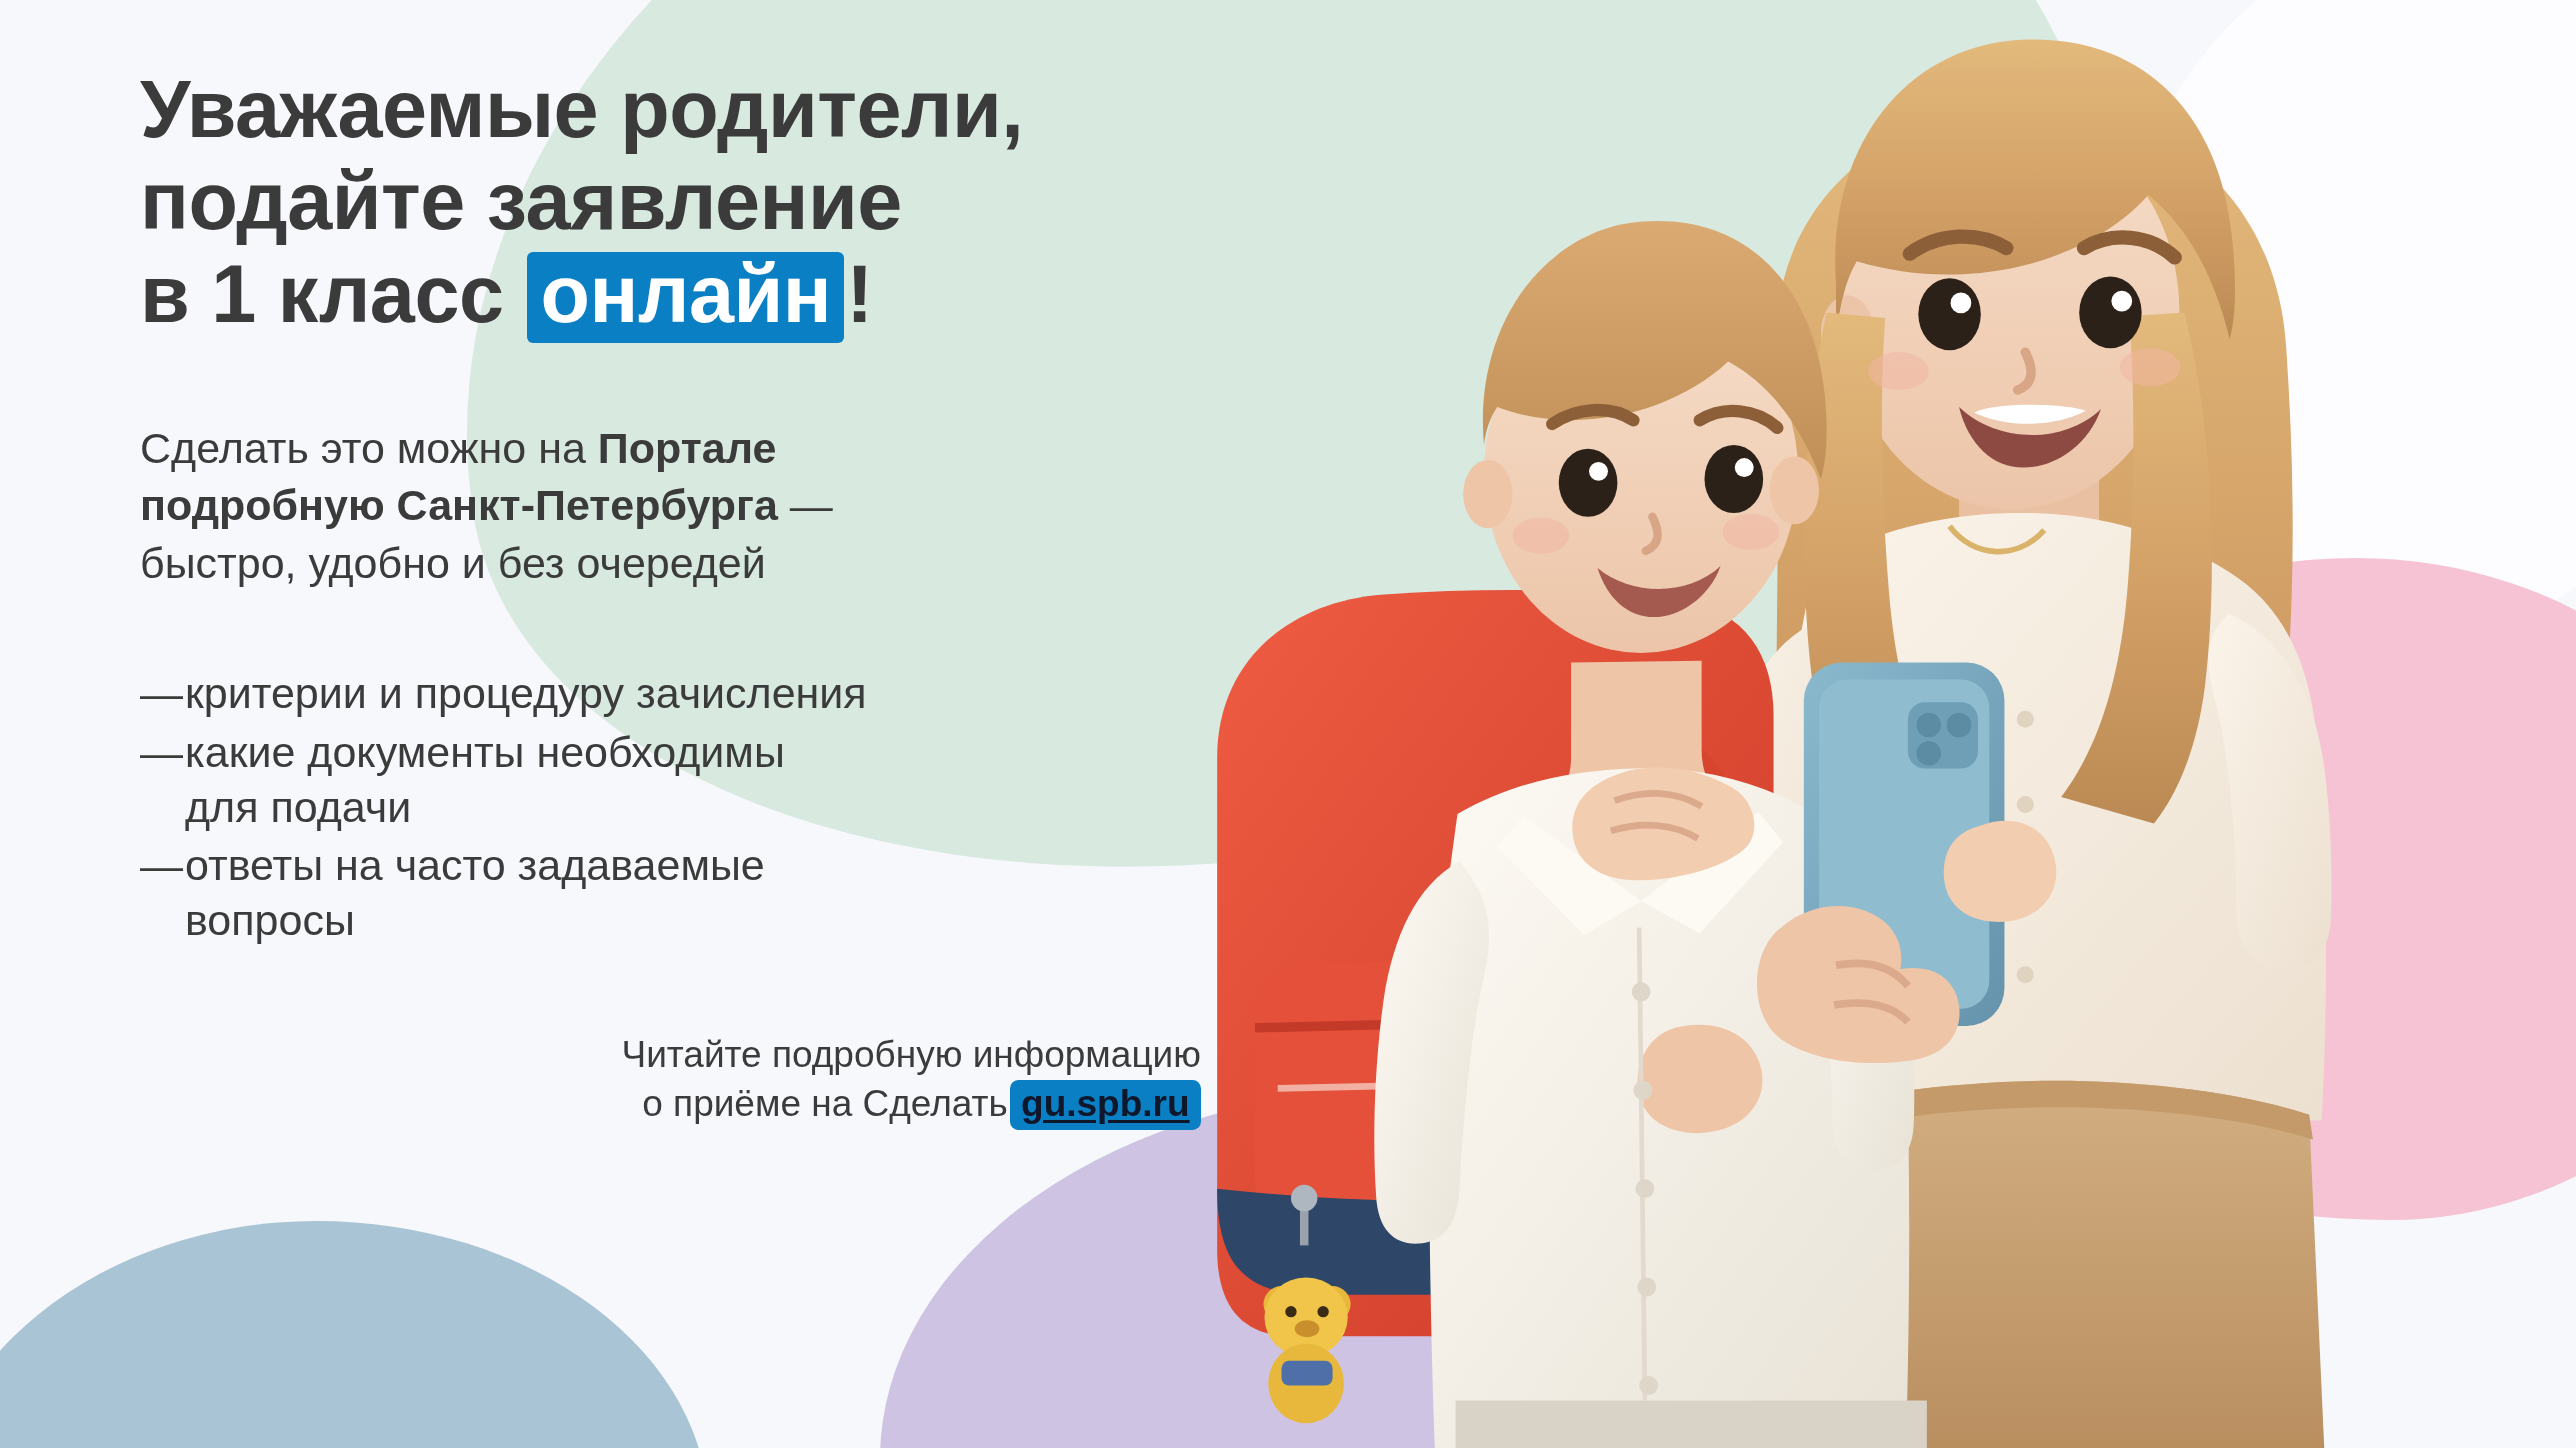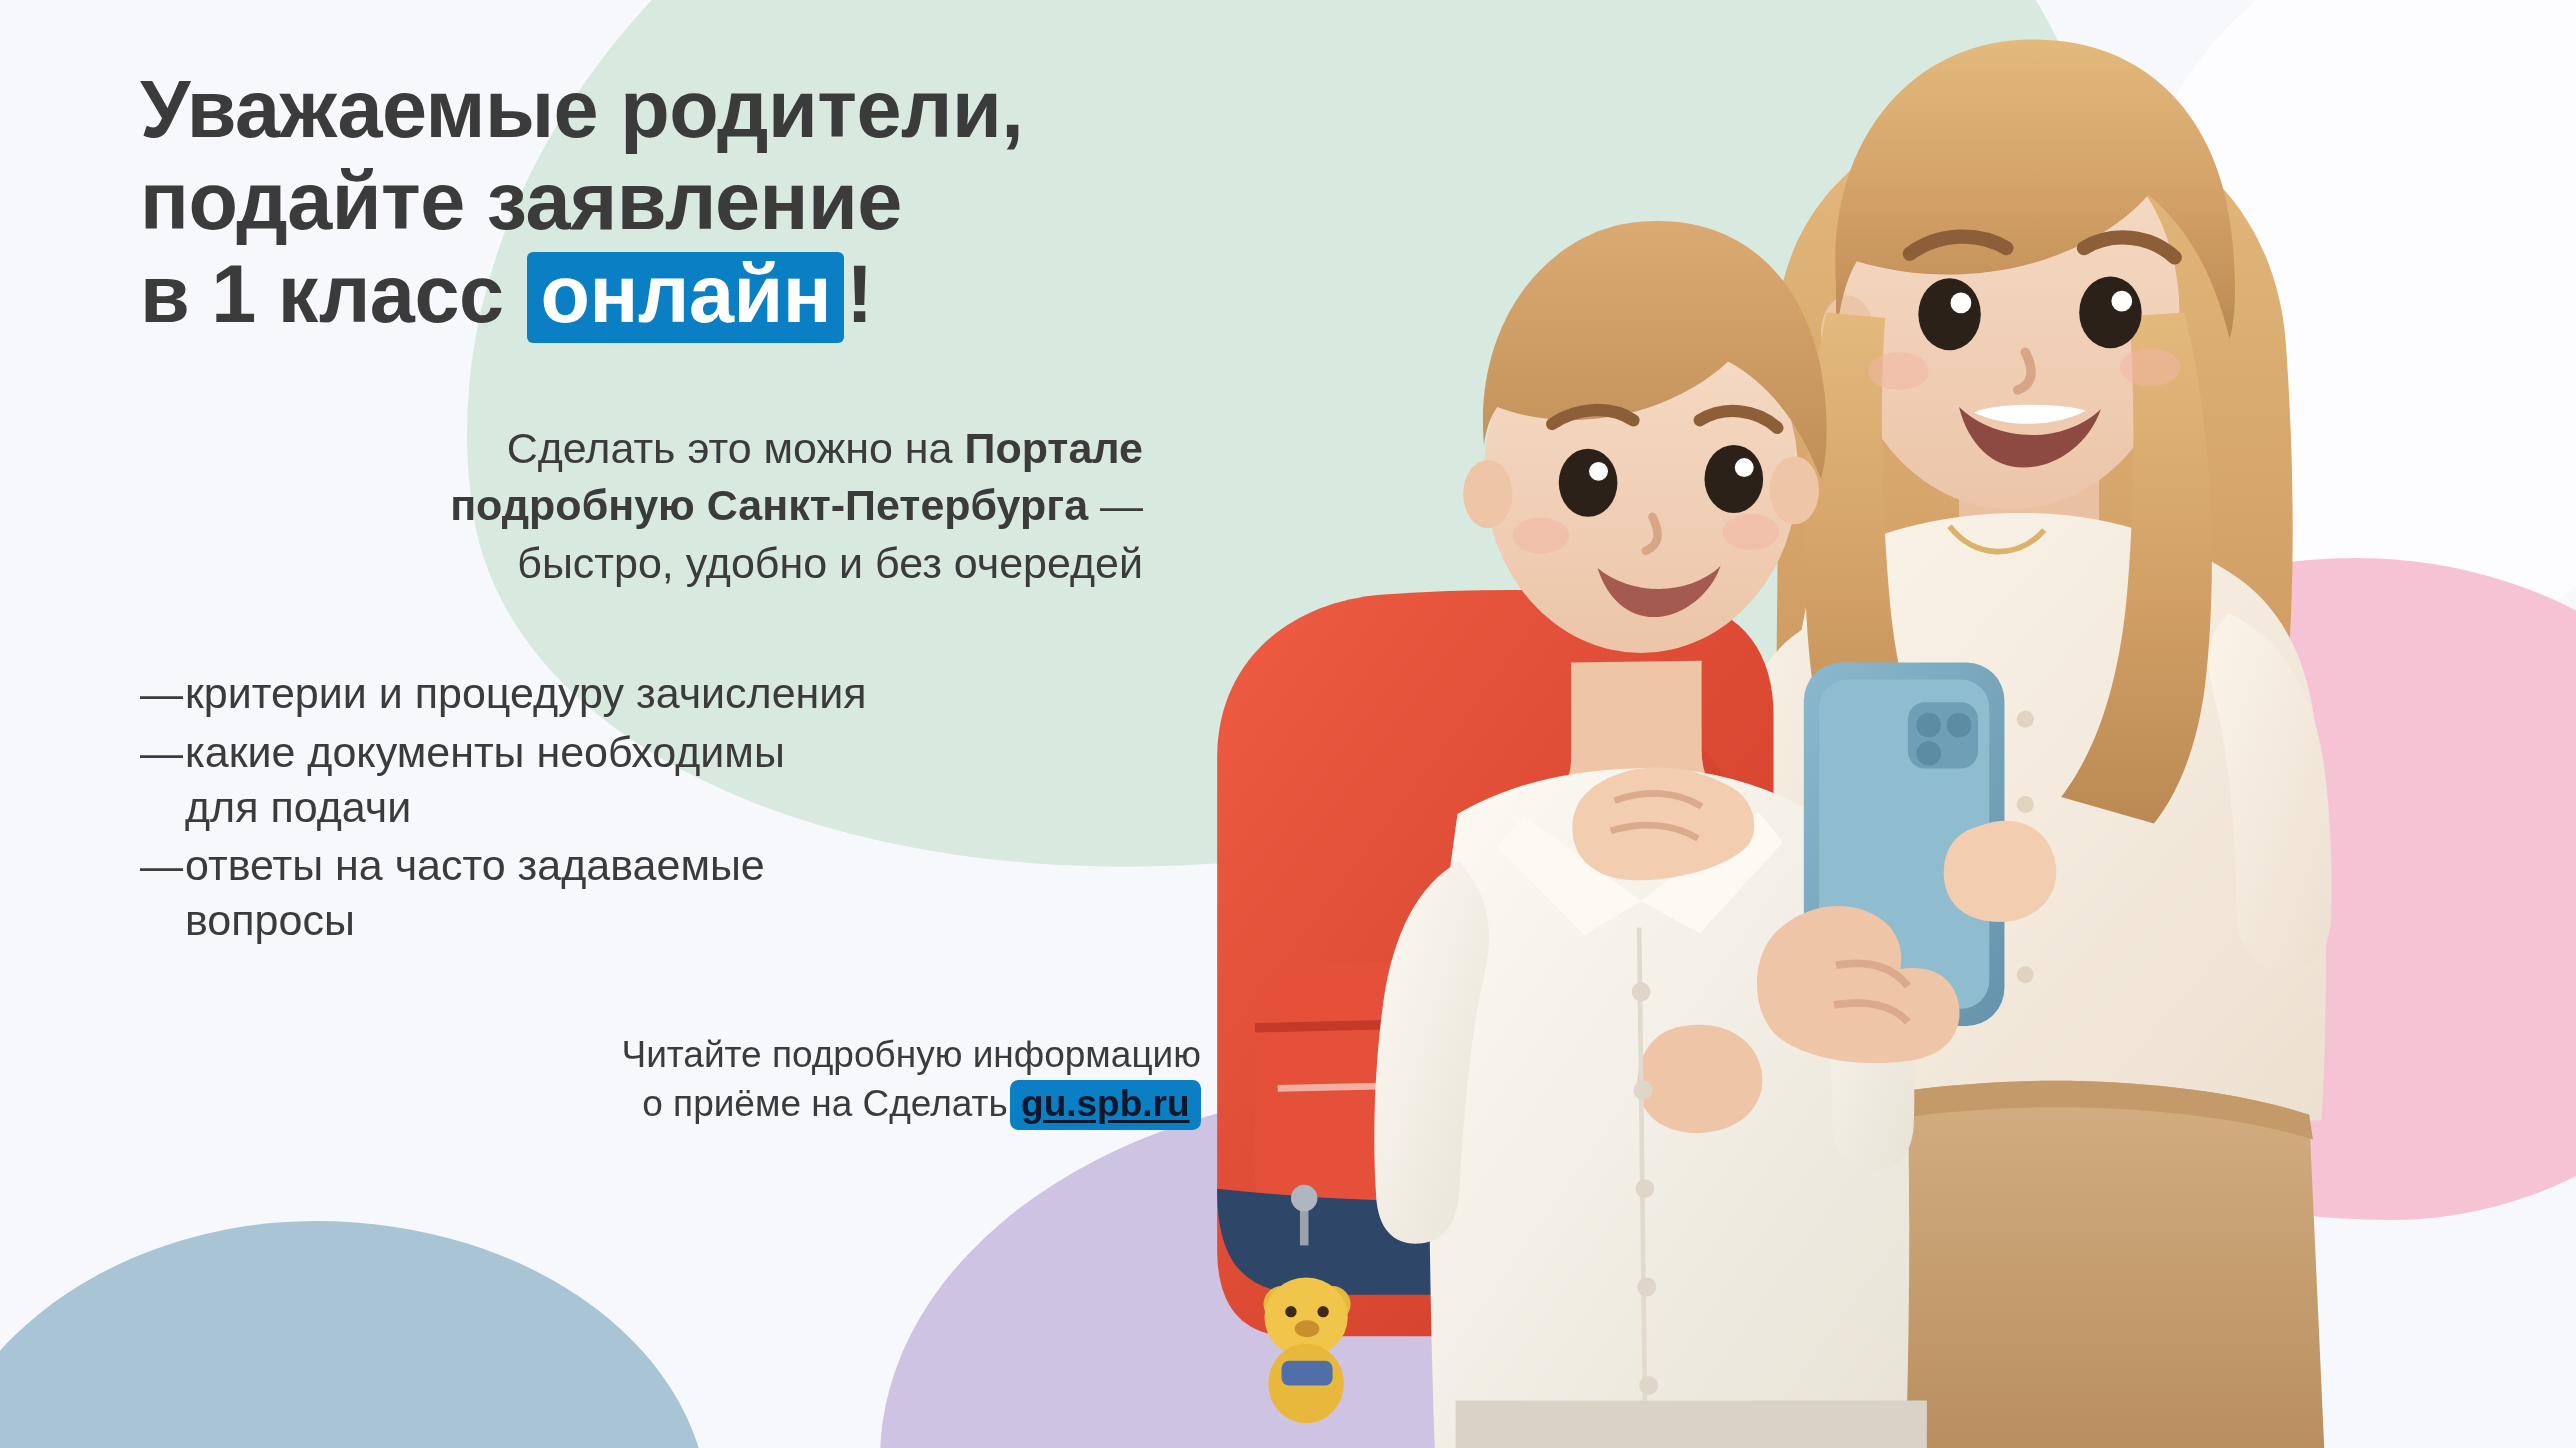--- a/index.html
+++ b/index.html
@@ -84,21 +84,20 @@
   }
   .bang{color:#3b3b3b;}
 
   .lead{
     margin-top:68px;
     font-size:43px;
     line-height:1.33;
     color:#3b3b3b;
     font-weight:400;
     max-width:1003px;
-    text-align:right;
   }
   .lead b{font-weight:700;}
   .lead .ln{display:block;white-space:nowrap;}
 
   .list-block{margin-top:74px;}
   .list-title{
     font-size:43px;
     font-weight:700;
     color:#3b3b3b;
     line-height:1.2;

